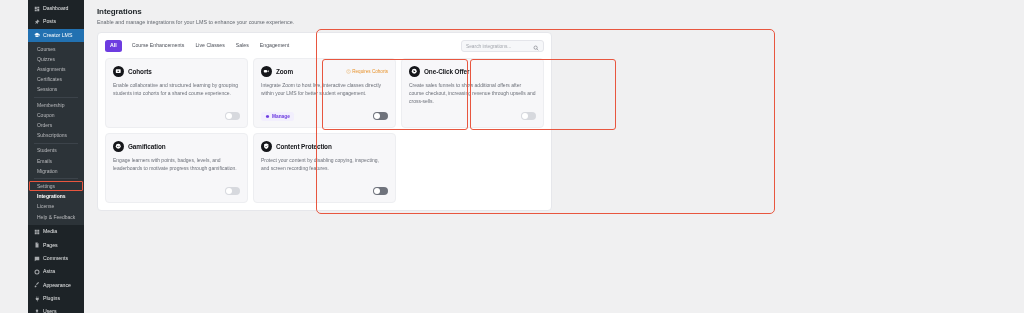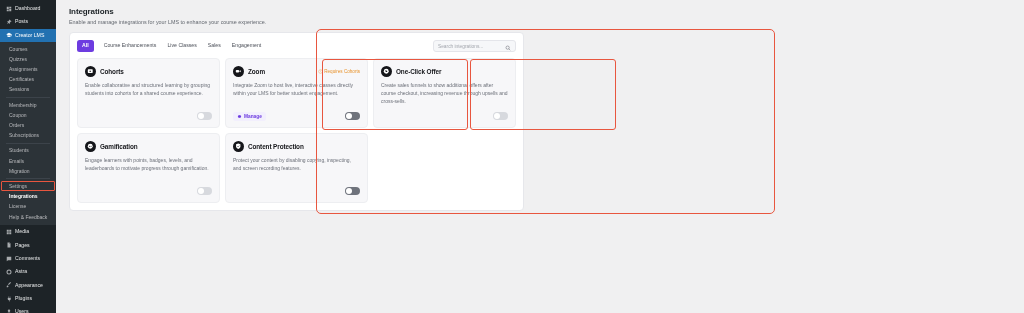--- a/index.html
+++ b/index.html
@@ -2,21 +2,21 @@
 <html><head>
 <meta charset="utf-8">
 <style>
   * { box-sizing: border-box; margin: 0; padding: 0; }
   html, body {
     width: 1024px; height: 313px;
     overflow: hidden;
     font-family: "Liberation Sans", sans-serif;
     background: #f0f0f1;
   }
-  .screen { position: relative; width: 1024px; height: 313px; display: flex; background:#f0f0f1; }
+  .screen { position: relative; width: 1024px; height: 313px; display: flex; background:#f0f0f1;padding-left:28px; }
 
   
   .sidebar {
     width: 56px; height: 313px;
     background: #1d2327;
     color: #c3c4c7;
     flex: 0 0 56px;
     font-size: 5.2px;
     position: relative;
     padding-top: 2px;

